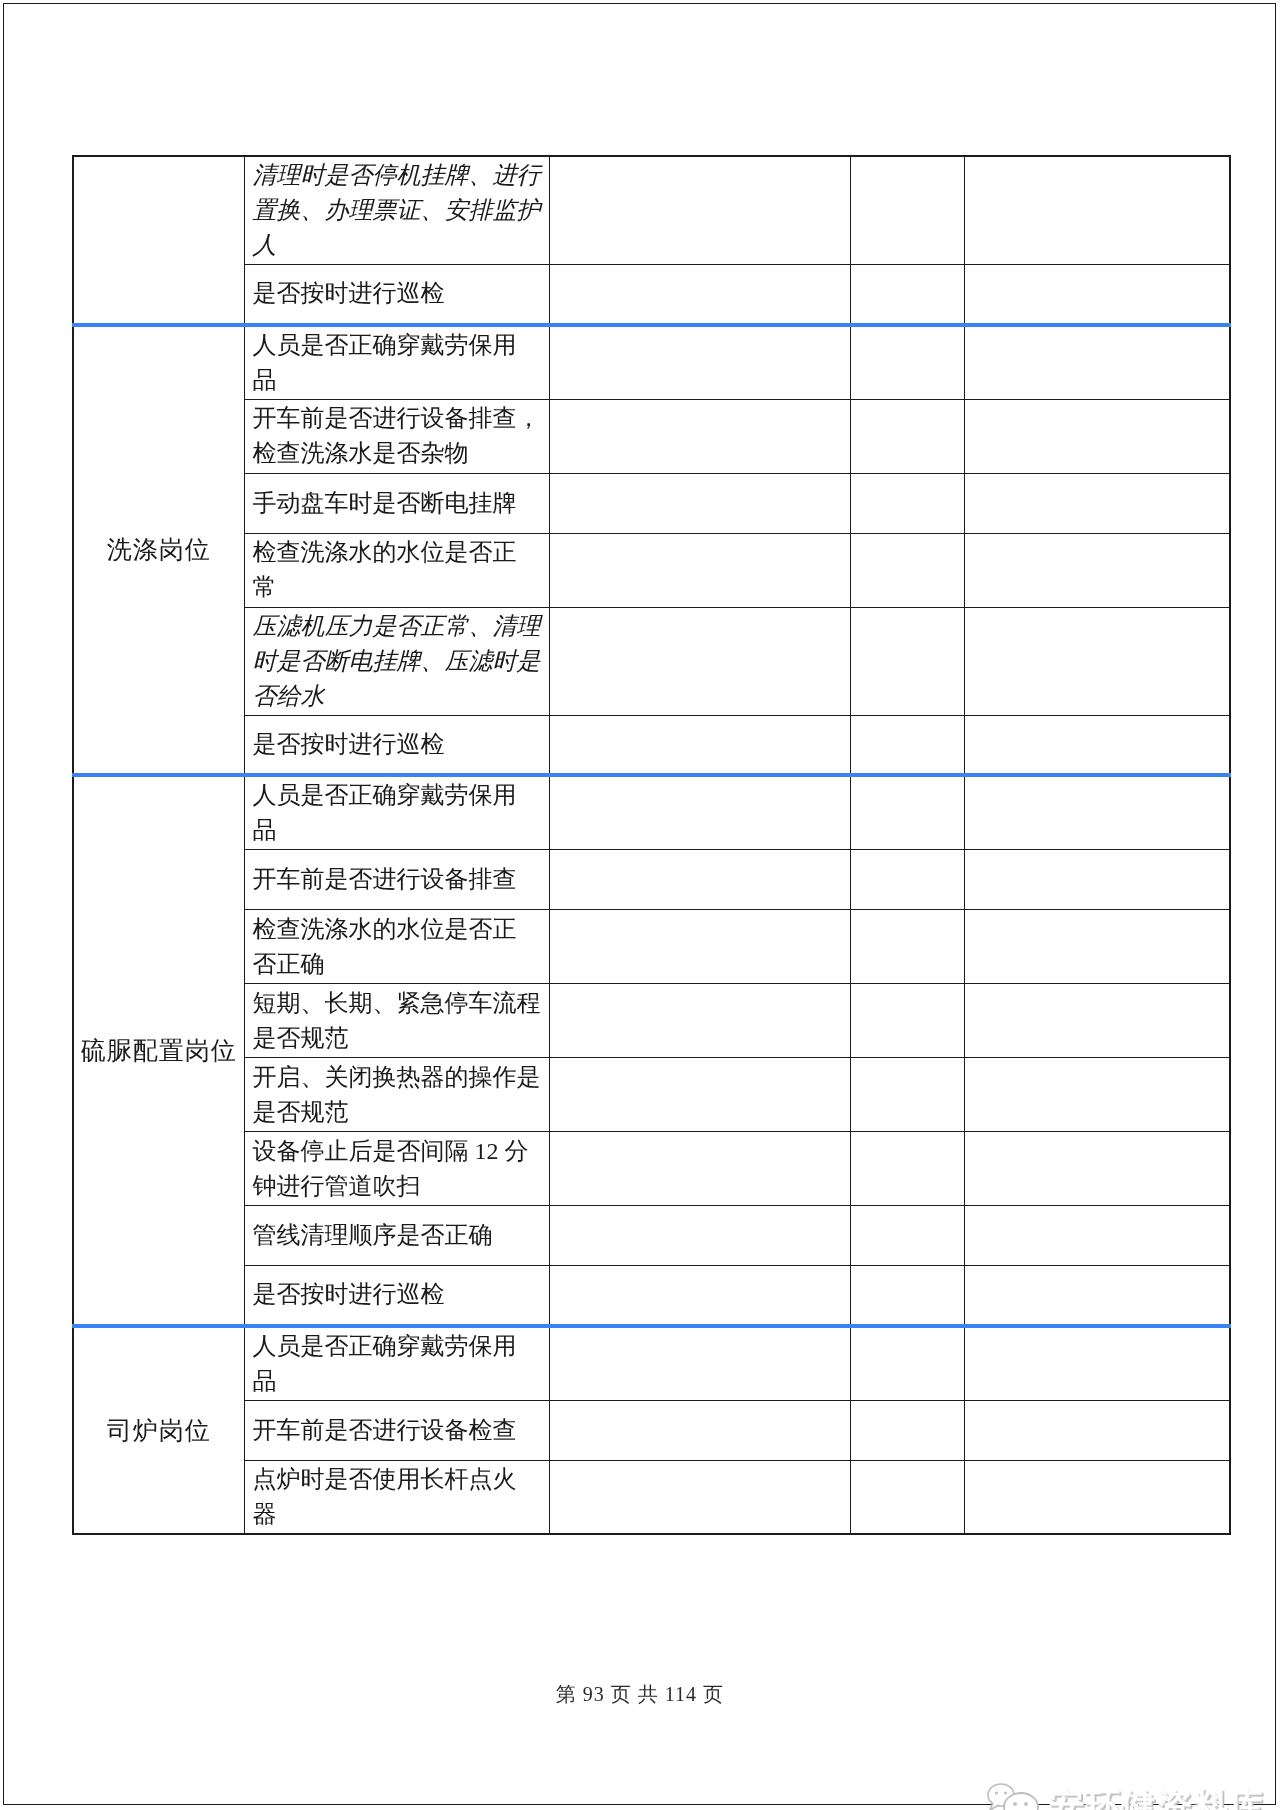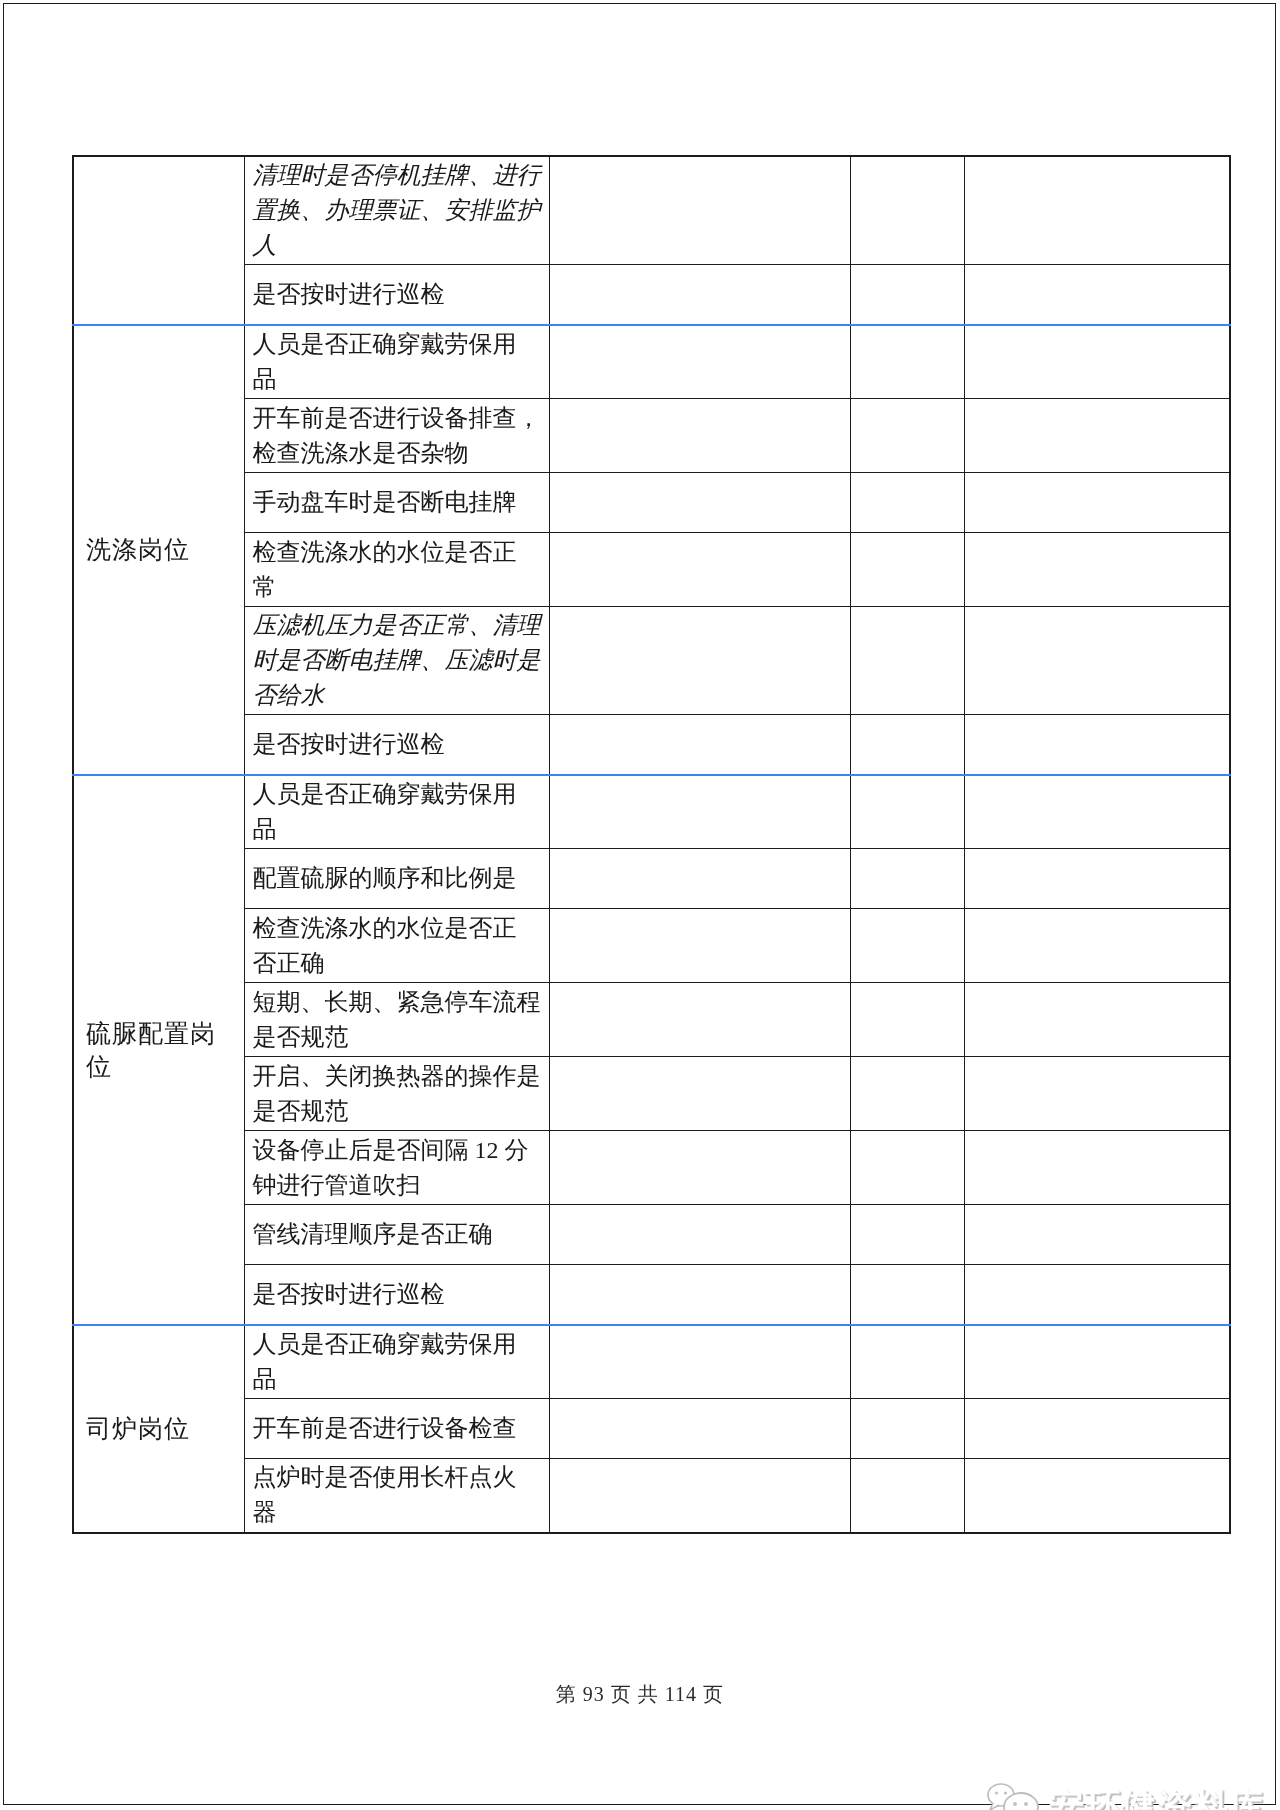--- a/index.html
+++ b/index.html
@@ -22,26 +22,26 @@
     width:1157px;
     border-collapse:collapse;
     table-layout:fixed;
   }
   table.checklist td{
     border:1px solid #1c1c1c;
     vertical-align:middle;
     overflow:hidden;
   }
   table.checklist{border:2px solid #1c1c1c;}
-  tr.sec td{border-top:2px solid #3b82f6;}
+  tr.sec td{border-top:4px solid #3b82f6;}
   td.cat{
-    text-align:left;
+    text-align:center;
     font-size:25px;
     letter-spacing:1px;
-    padding:0 12px;
+    padding:0 2px;
   }
   td.item{
     font-size:24px;
     line-height:35px;
     padding:1px 4px 1px 8px;
     white-space:pre-line;
     text-align:left;
   }
   tr.h1{height:60px;}
   tr.h2{height:74px;}
@@ -148,21 +148,21 @@
 
     <tr class="h2 sec">
       <td class="cat" rowspan="8">硫脲配置岗位</td>
       <td class="item">人员是否正确穿戴劳保用
 品</td>
       <td class="blank"></td>
       <td class="blank"></td>
       <td class="blank"></td>
     </tr>
     <tr class="h1">
-      <td class="item">配置硫脲的顺序和比例是</td>
+      <td class="item">开车前是否进行设备排查</td>
       <td class="blank"></td>
       <td class="blank"></td>
       <td class="blank"></td>
     </tr>
     <tr class="h2">
       <td class="item">检查洗涤水的水位是否正
 否正确</td>
       <td class="blank"></td>
       <td class="blank"></td>
       <td class="blank"></td>

